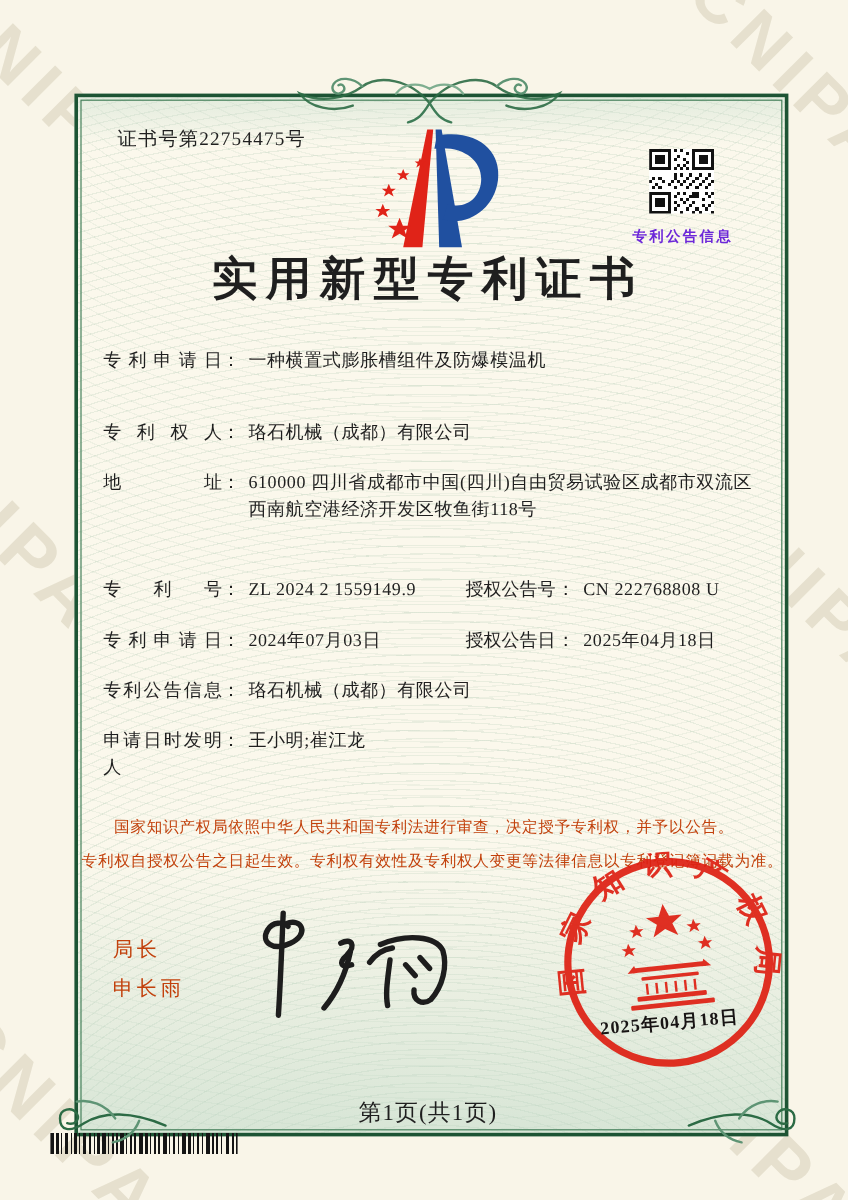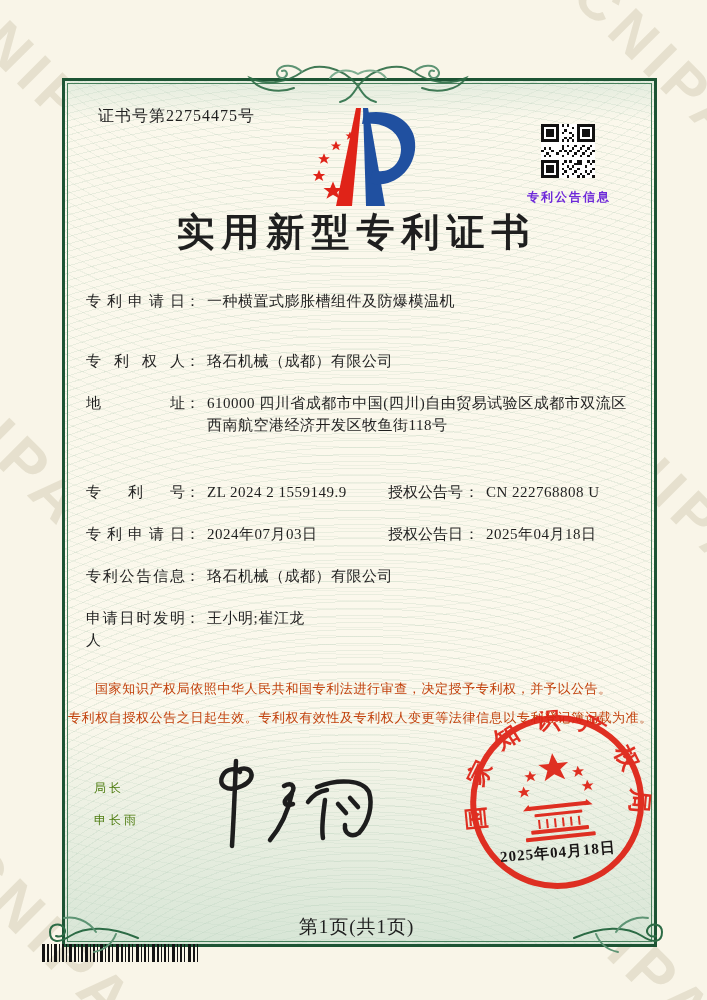--- a/index.html
+++ b/index.html
@@ -25,21 +25,21 @@
   .qrcap{left:521px;top:189px;width:96px;text-align:center;font-size:12px;color:#6d28d9;letter-spacing:2px;font-weight:bold;}
   .row{left:86px;font-size:15px;line-height:22px;}
   .flabel{display:inline-block;width:99px;text-align:justify;text-align-last:justify;vertical-align:top;}
   .colon{vertical-align:top;}
   .fval{display:inline-block;margin-left:7px;vertical-align:top;letter-spacing:.5px;}
   .fval.wrap{width:433px;}
   .rrow{left:388px;font-size:15px;line-height:22px;}
   .rrow .colon{margin-left:1px;}
   .stmt{left:68px;width:546px;font-size:13px;letter-spacing:.6px;line-height:29px;white-space:nowrap;color:#c2410c;}
   .stmt.ind{text-indent:27px;}
-  .sig-label{left:94px;font-family:"Liberation Sans","DejaVu Sans",sans-serif;font-size:12px;letter-spacing:3px;color:#4d7c0f;}
+  .sig-label{left:94px;font-family:"Liberation Sans","DejaVu Sans",sans-serif;font-size:17px;letter-spacing:3px;color:#c2410c;}
   .seal-date{left:470px;top:843px;width:176px;text-align:center;font-size:15px;font-weight:bold;color:#181414;
              transform:rotate(-5deg);letter-spacing:1px;z-index:5;}
   .footer{left:62px;top:914px;width:589px;text-align:center;font-size:19px;letter-spacing:1px;}
   svg{display:block;}
 </style>
 </head>
 <body>
 
 <div class="page">
 

